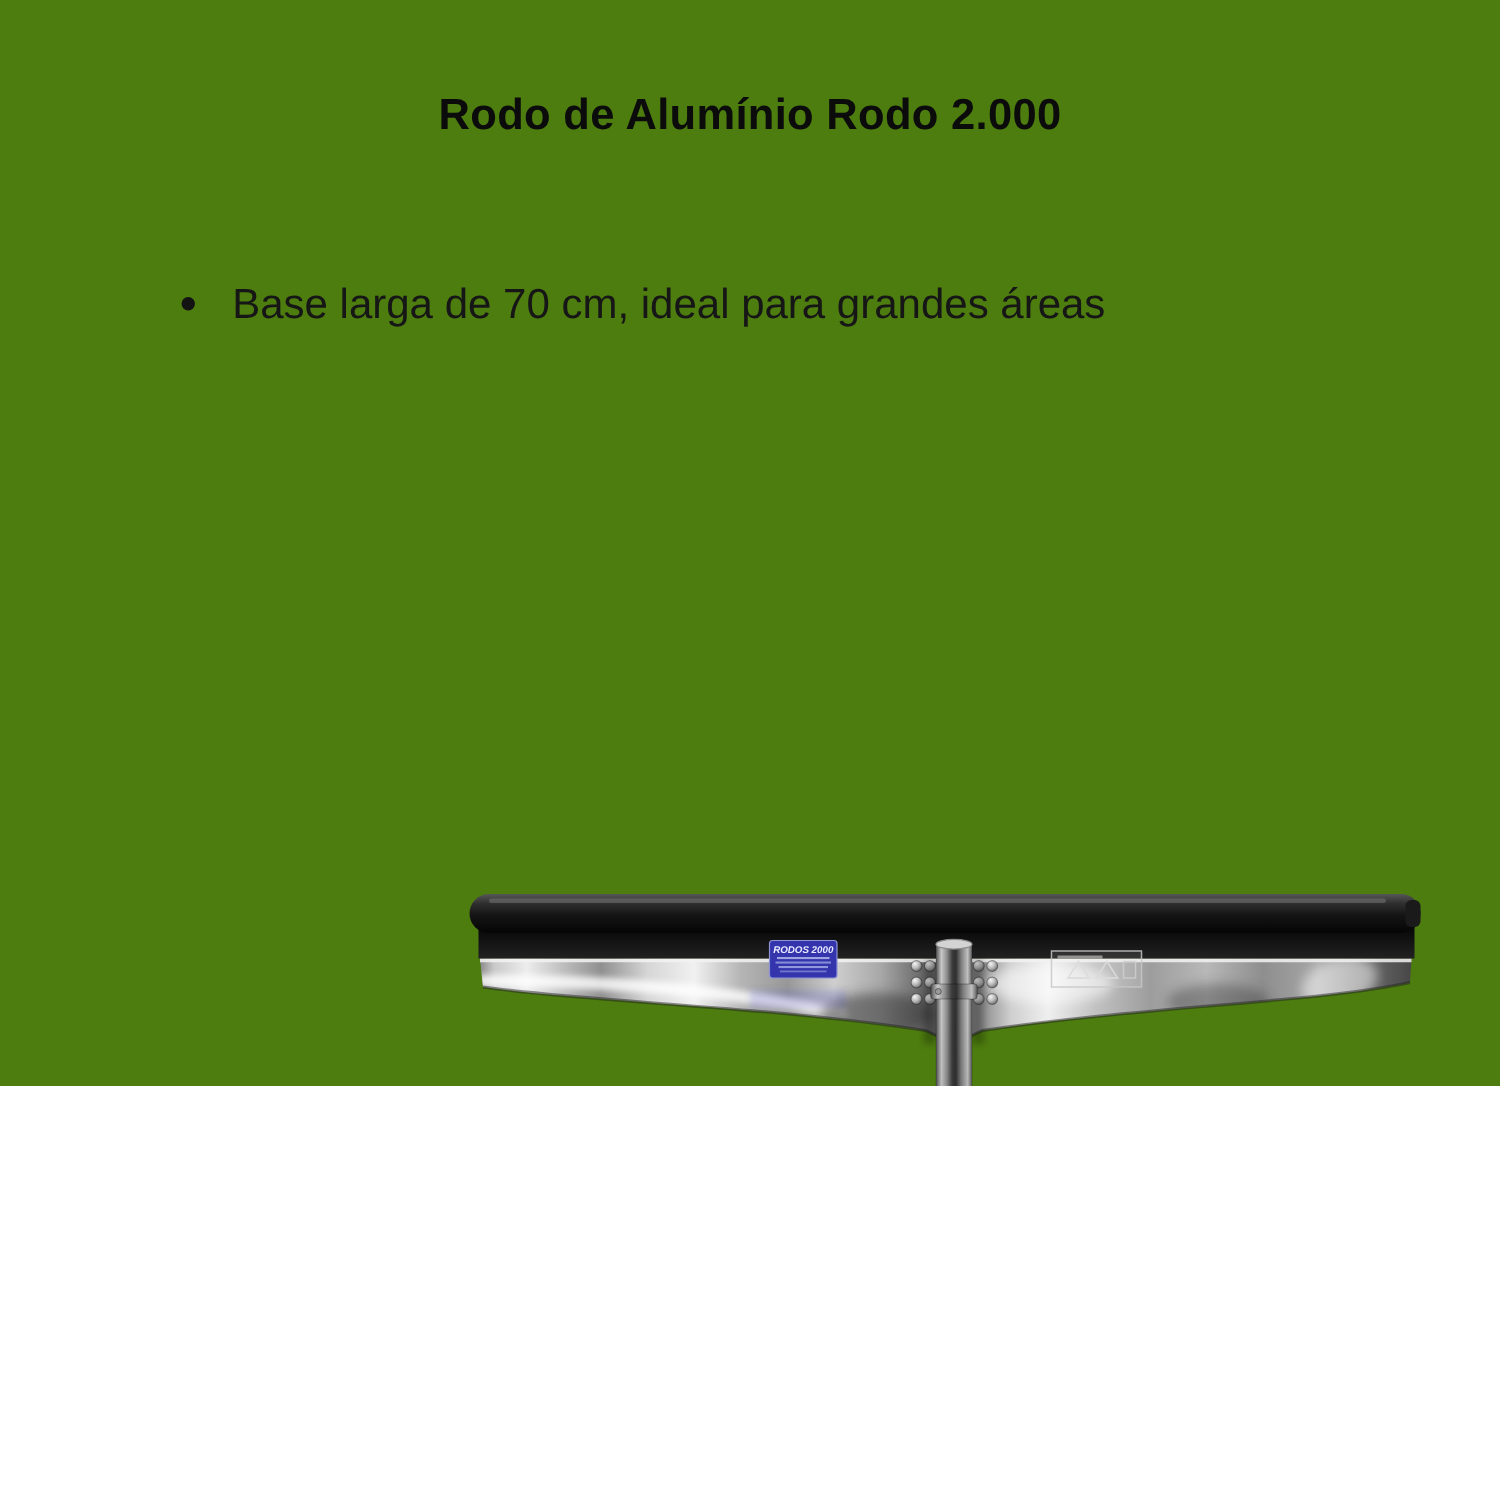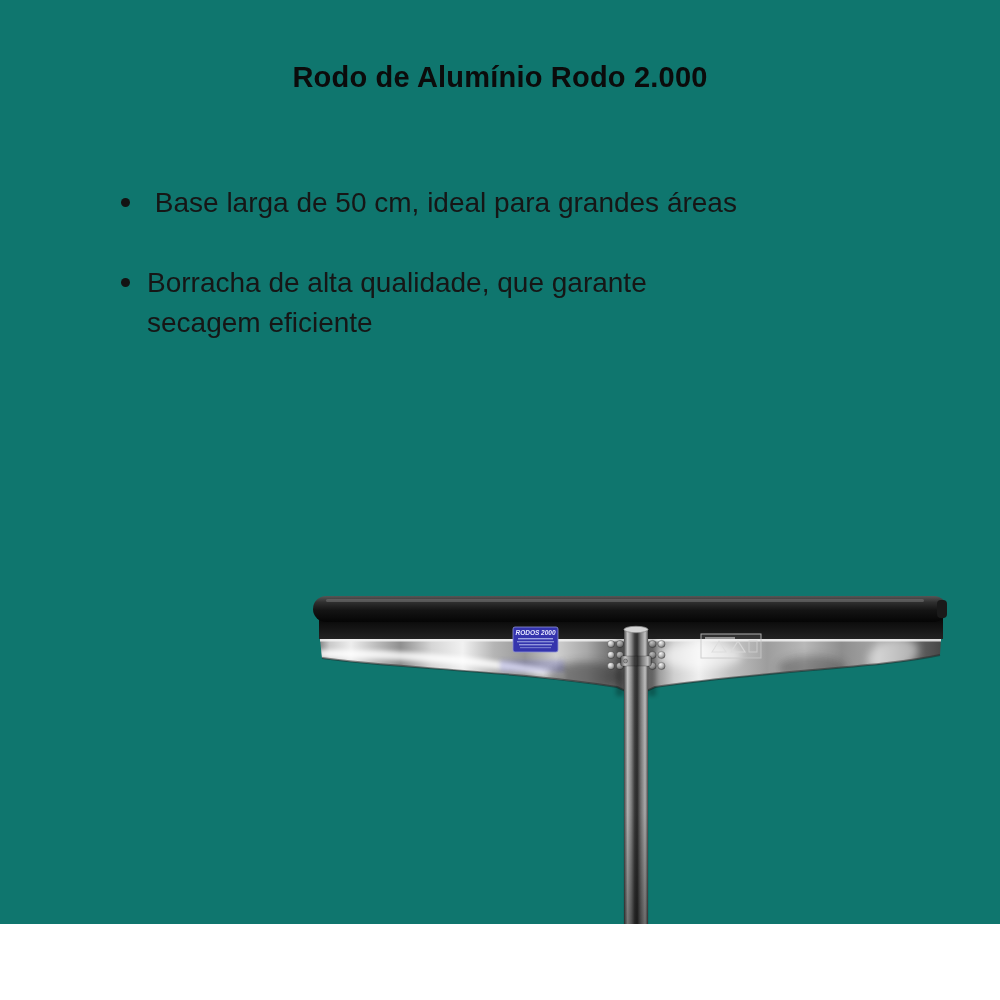--- a/index.html
+++ b/index.html
@@ -1,17 +1,17 @@
 <!DOCTYPE html>
 <html><head>
 <meta charset="utf-8">
 <style>
   html,body{margin:0;padding:0;background:#fff;}
   .canvas{
-    position:relative;width:1000px;height:924px;background:#0f766e;
+    position:relative;width:1000px;height:724px;background:#4d7c0f;
     font-family:"Liberation Sans",sans-serif;overflow:hidden;
   }
   .page-title{
     position:absolute;top:59px;left:0;width:1000px;margin:0;
     text-align:center;font-size:29px;line-height:36px;font-weight:bold;
     color:#0b0b0b;letter-spacing:.2px;
   }
   .feature-list{
     position:absolute;left:121px;top:183px;width:680px;
     list-style:none;margin:0;padding:0;
@@ -31,26 +31,21 @@
 </head>
 <body>
 
 <div class="canvas">
 
   <h1 class="page-title">Rodo de Alumínio Rodo 2.000</h1>
 
   <ul class="feature-list">
     <li class="feature-item">
       <span class="bullet-dot"></span>
-      <span class="feature-text"> Base larga de 50 cm, ideal para grandes áreas</span>
-    </li>
-    <li class="feature-item">
-      <span class="bullet-dot"></span>
-      <span class="feature-text">Borracha de alta qualidade, que garante
-secagem eficiente</span>
+      <span class="feature-text"> Base larga de 70 cm, ideal para grandes áreas</span>
     </li>
   </ul>
 
   <svg class="product-photo" width="1000" height="1000" viewBox="0 0 1000 1000" xmlns="http://www.w3.org/2000/svg">
     <defs>
       <linearGradient id="aluGrad" x1="0" y1="0" x2="1" y2="0">
         <stop offset="0" stop-color="#8a8a8a"></stop>
           <stop offset="0.015" stop-color="#c9c9c9"></stop>
         <stop offset="0.05" stop-color="#ededed"></stop>
           <stop offset="0.09" stop-color="#bdbdbd"></stop>

